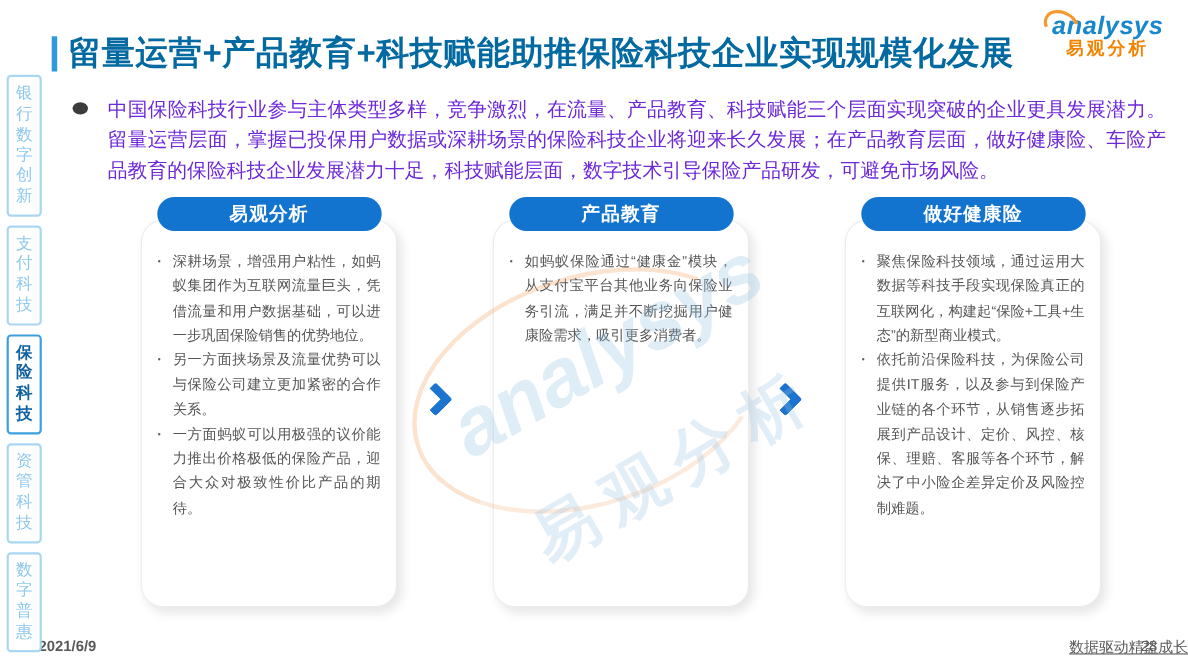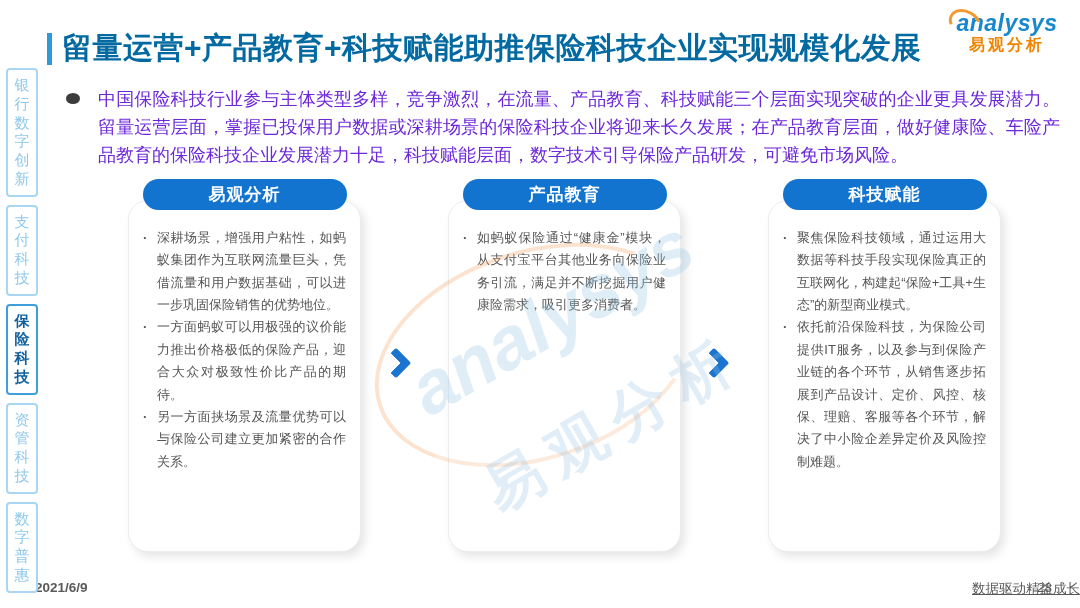--- a/index.html
+++ b/index.html
@@ -269,38 +269,38 @@
 
   <div class="intro">
     <div class="intro-dot"></div>
     <div class="intro-text">中国保险科技行业参与主体类型多样，竞争激烈，在流量、产品教育、科技赋能三个层面实现突破的企业更具发展潜力。留量运营层面，掌握已投保用户数据或深耕场景的保险科技企业将迎来长久发展；在产品教育层面，做好健康险、车险产品教育的保险科技企业发展潜力十足，科技赋能层面，数字技术引导保险产品研发，可避免市场风险。</div>
   </div>
 
   <div class="card card-1">
     <div class="pill">易观分析</div>
     <ul>
       <li>深耕场景，增强用户粘性，如蚂蚁集团作为互联网流量巨头，凭借流量和用户数据基础，可以进一步巩固保险销售的优势地位。</li>
+      <li>另一方面挟场景及流量优势可以与保险公司建立更加紧密的合作关系。</li>
       <li>一方面蚂蚁可以用极强的议价能力推出价格极低的保险产品，迎合大众对极致性价比产品的期待。</li>
-      <li>另一方面挟场景及流量优势可以与保险公司建立更加紧密的合作关系。</li>
     </ul>
   </div>
 
   <div class="chevron chevron-1"></div>
 
   <div class="card card-2">
     <div class="pill">产品教育</div>
     <ul>
       <li>如蚂蚁保险通过“健康金”模块，从支付宝平台其他业务向保险业务引流，满足并不断挖掘用户健康险需求，吸引更多消费者。</li>
     </ul>
   </div>
 
   <div class="chevron chevron-2"></div>
 
   <div class="card card-3">
-    <div class="pill">科技赋能</div>
+    <div class="pill">做好健康险</div>
     <ul>
       <li>聚焦保险科技领域，通过运用大数据等科技手段实现保险真正的互联网化，构建起“保险+工具+生态”的新型商业模式。</li>
       <li>依托前沿保险科技，为保险公司提供IT服务，以及参与到保险产业链的各个环节，从销售逐步拓展到产品设计、定价、风控、核保、理赔、客服等各个环节，解决了中小险企差异定价及风险控制难题。</li>
     </ul>
   </div>
 
   <div class="watermark">
     <div class="wm-arc"></div>
     <div class="wm-brand">analysys</div>
     <div class="wm-cn">易观分析</div>

